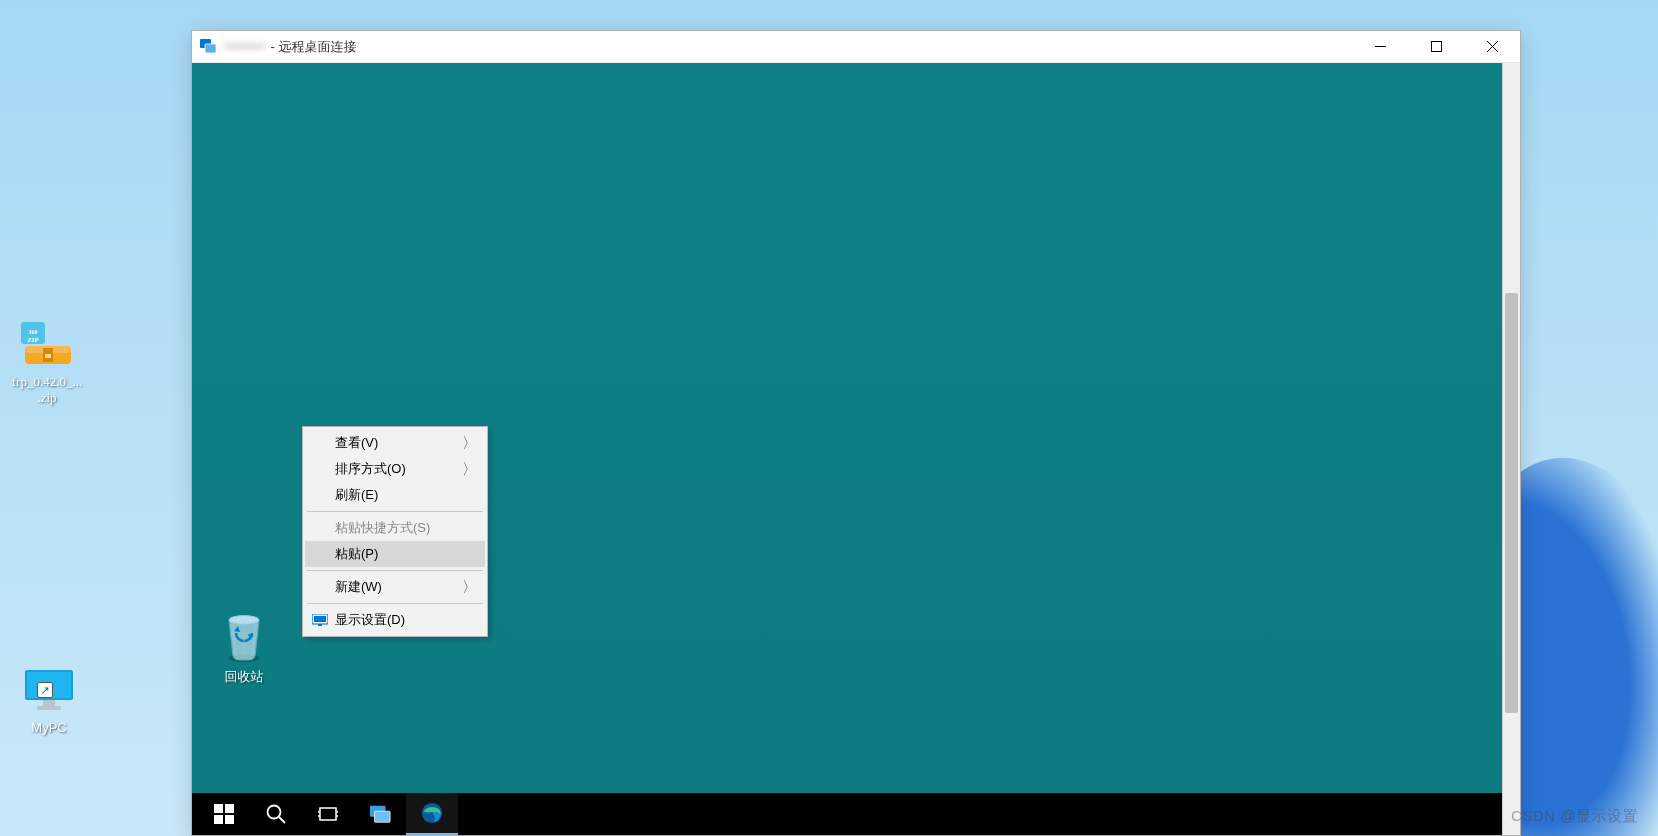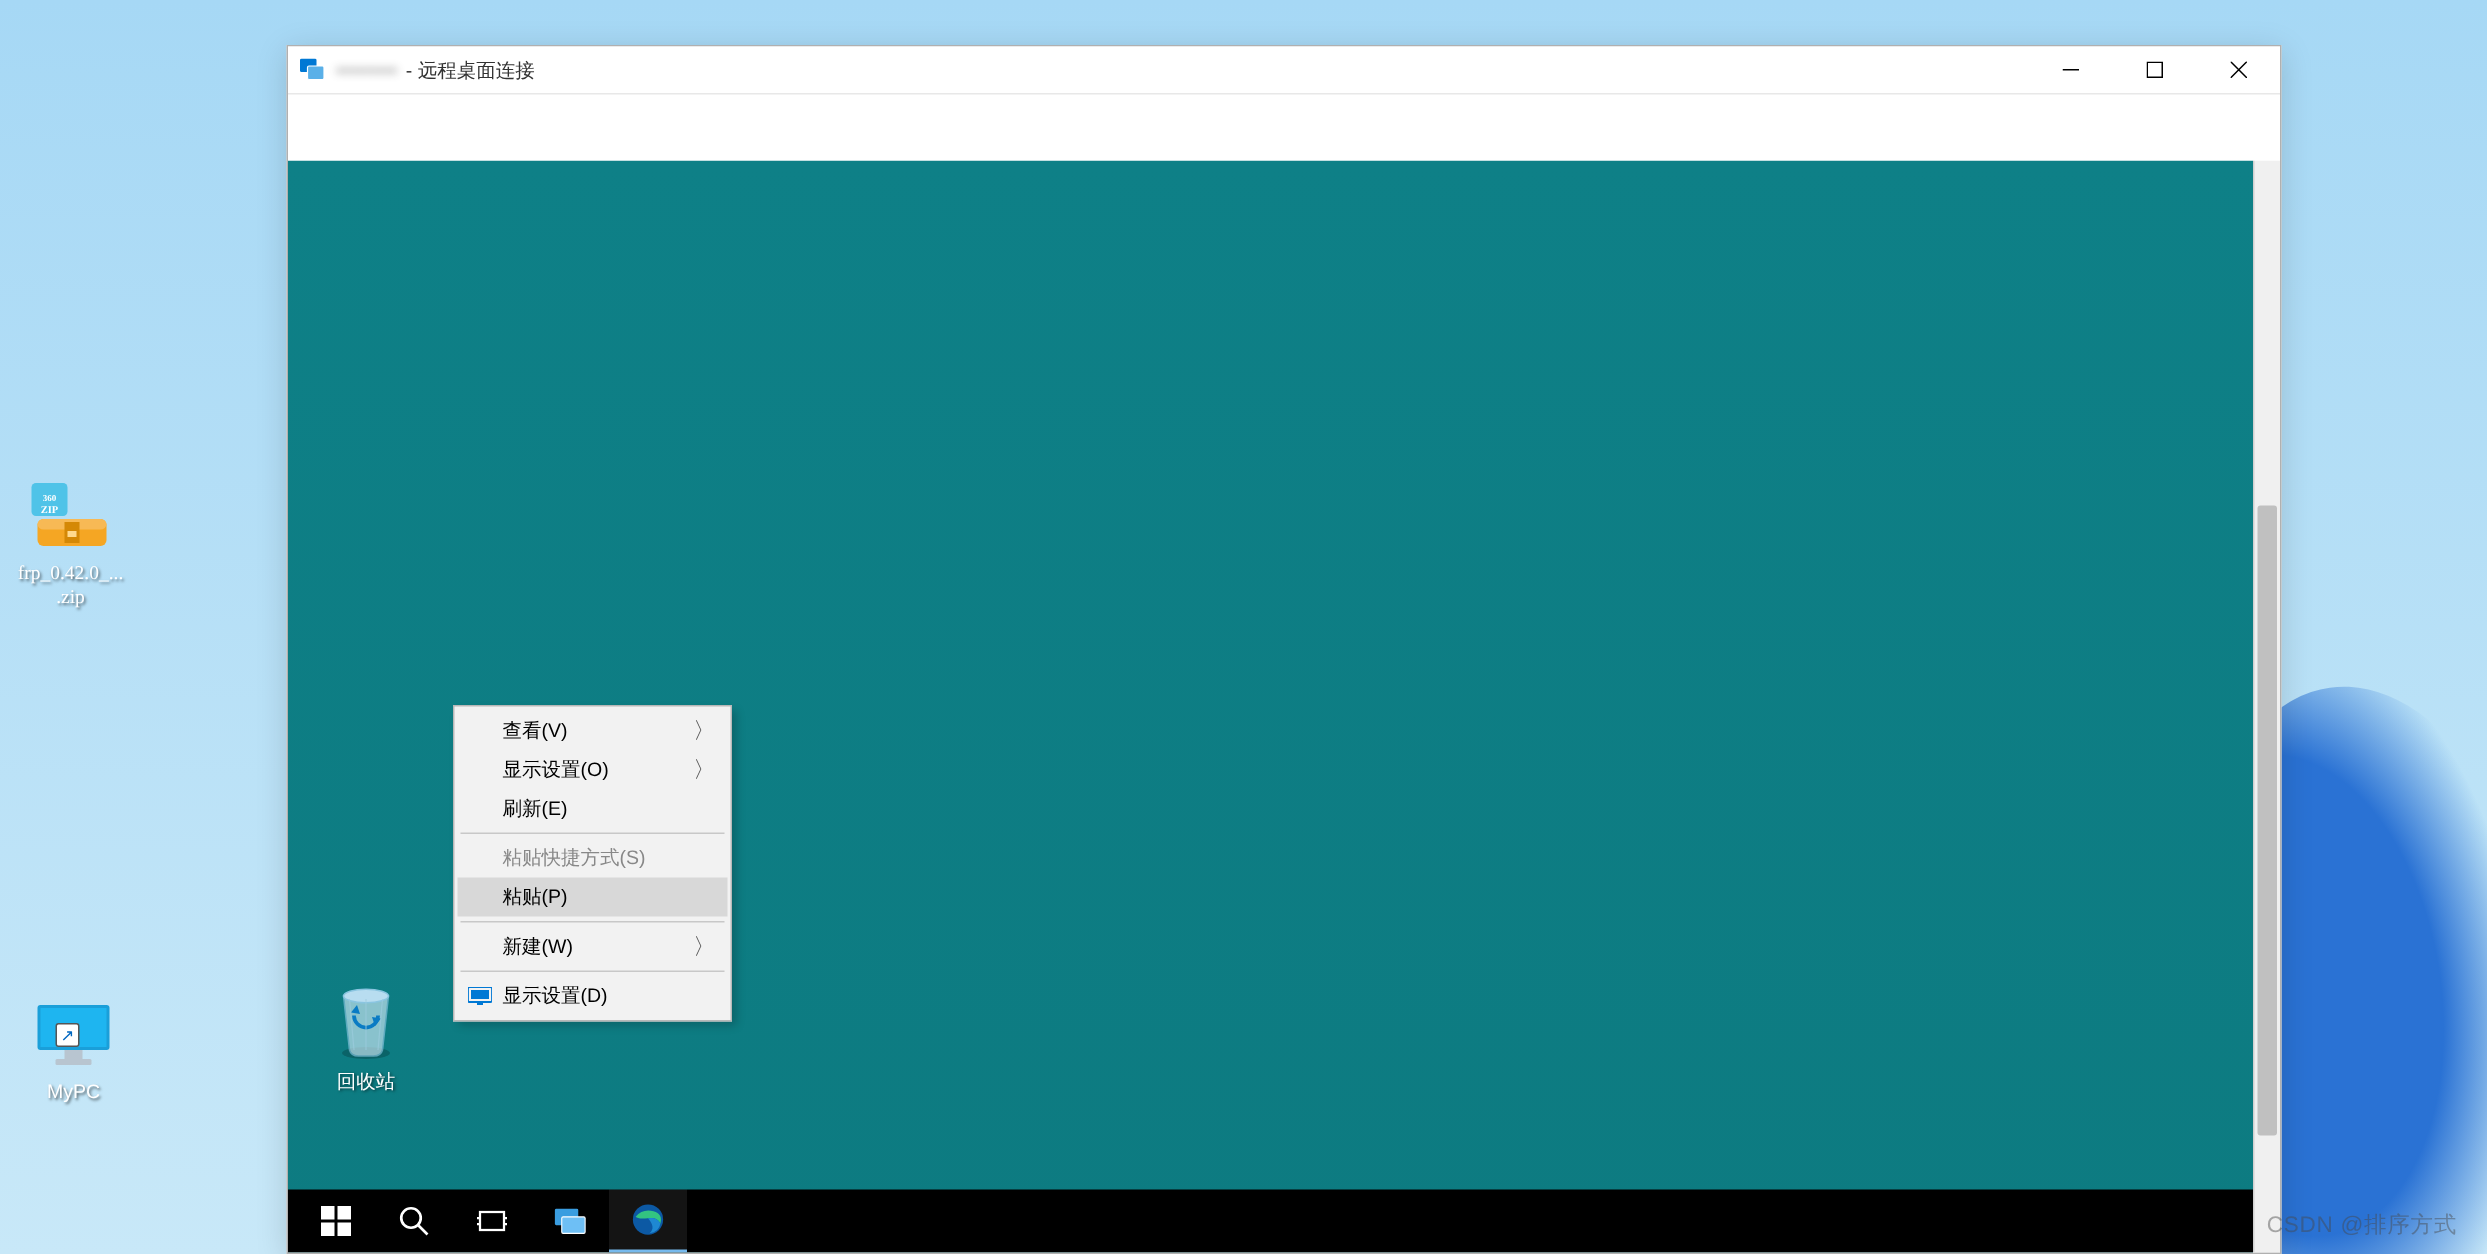--- a/index.html
+++ b/index.html
@@ -60,21 +60,20 @@
       position: absolute;
       left: 191px;
       top: 30px;
       width: 1330px;
       height: 806px;
       background: #fff;
       border: 1px solid #b0b0b0;
       box-shadow: 0 4px 20px rgba(0,0,0,0.15);
       display: flex;
       flex-direction: column;
-      gap: 44px;
     }
     .titlebar {
       height: 32px;
       background: #fff;
       display: flex;
       align-items: center;
       padding-left: 8px;
       border-bottom: 1px solid #e8e8e8;
     }
     .titlebar .app-icon {
@@ -308,21 +307,21 @@
         </svg>
         <div class="label">回收站</div>
       </div>
 
       <div class="context-menu">
         <div class="menu-item">
           <span>查看(V)</span>
           <span class="arrow">〉</span>
         </div>
         <div class="menu-item">
-          <span>显示设置(O)</span>
+          <span>排序方式(O)</span>
           <span class="arrow">〉</span>
         </div>
         <div class="menu-item">
           <span>刷新(E)</span>
         </div>
         <div class="menu-sep"></div>
         <div class="menu-item disabled">
           <span>粘贴快捷方式(S)</span>
         </div>
         <div class="menu-item hover">
@@ -382,13 +381,13 @@
         </div>
       </div>
 
     </div>
     <div class="remote-scrollbar">
       <div class="thumb"></div>
     </div>
   </div>
 </div>
 
-<div class="watermark">CSDN @排序方式</div>
+<div class="watermark">CSDN @显示设置</div>
 
 </body></html>

